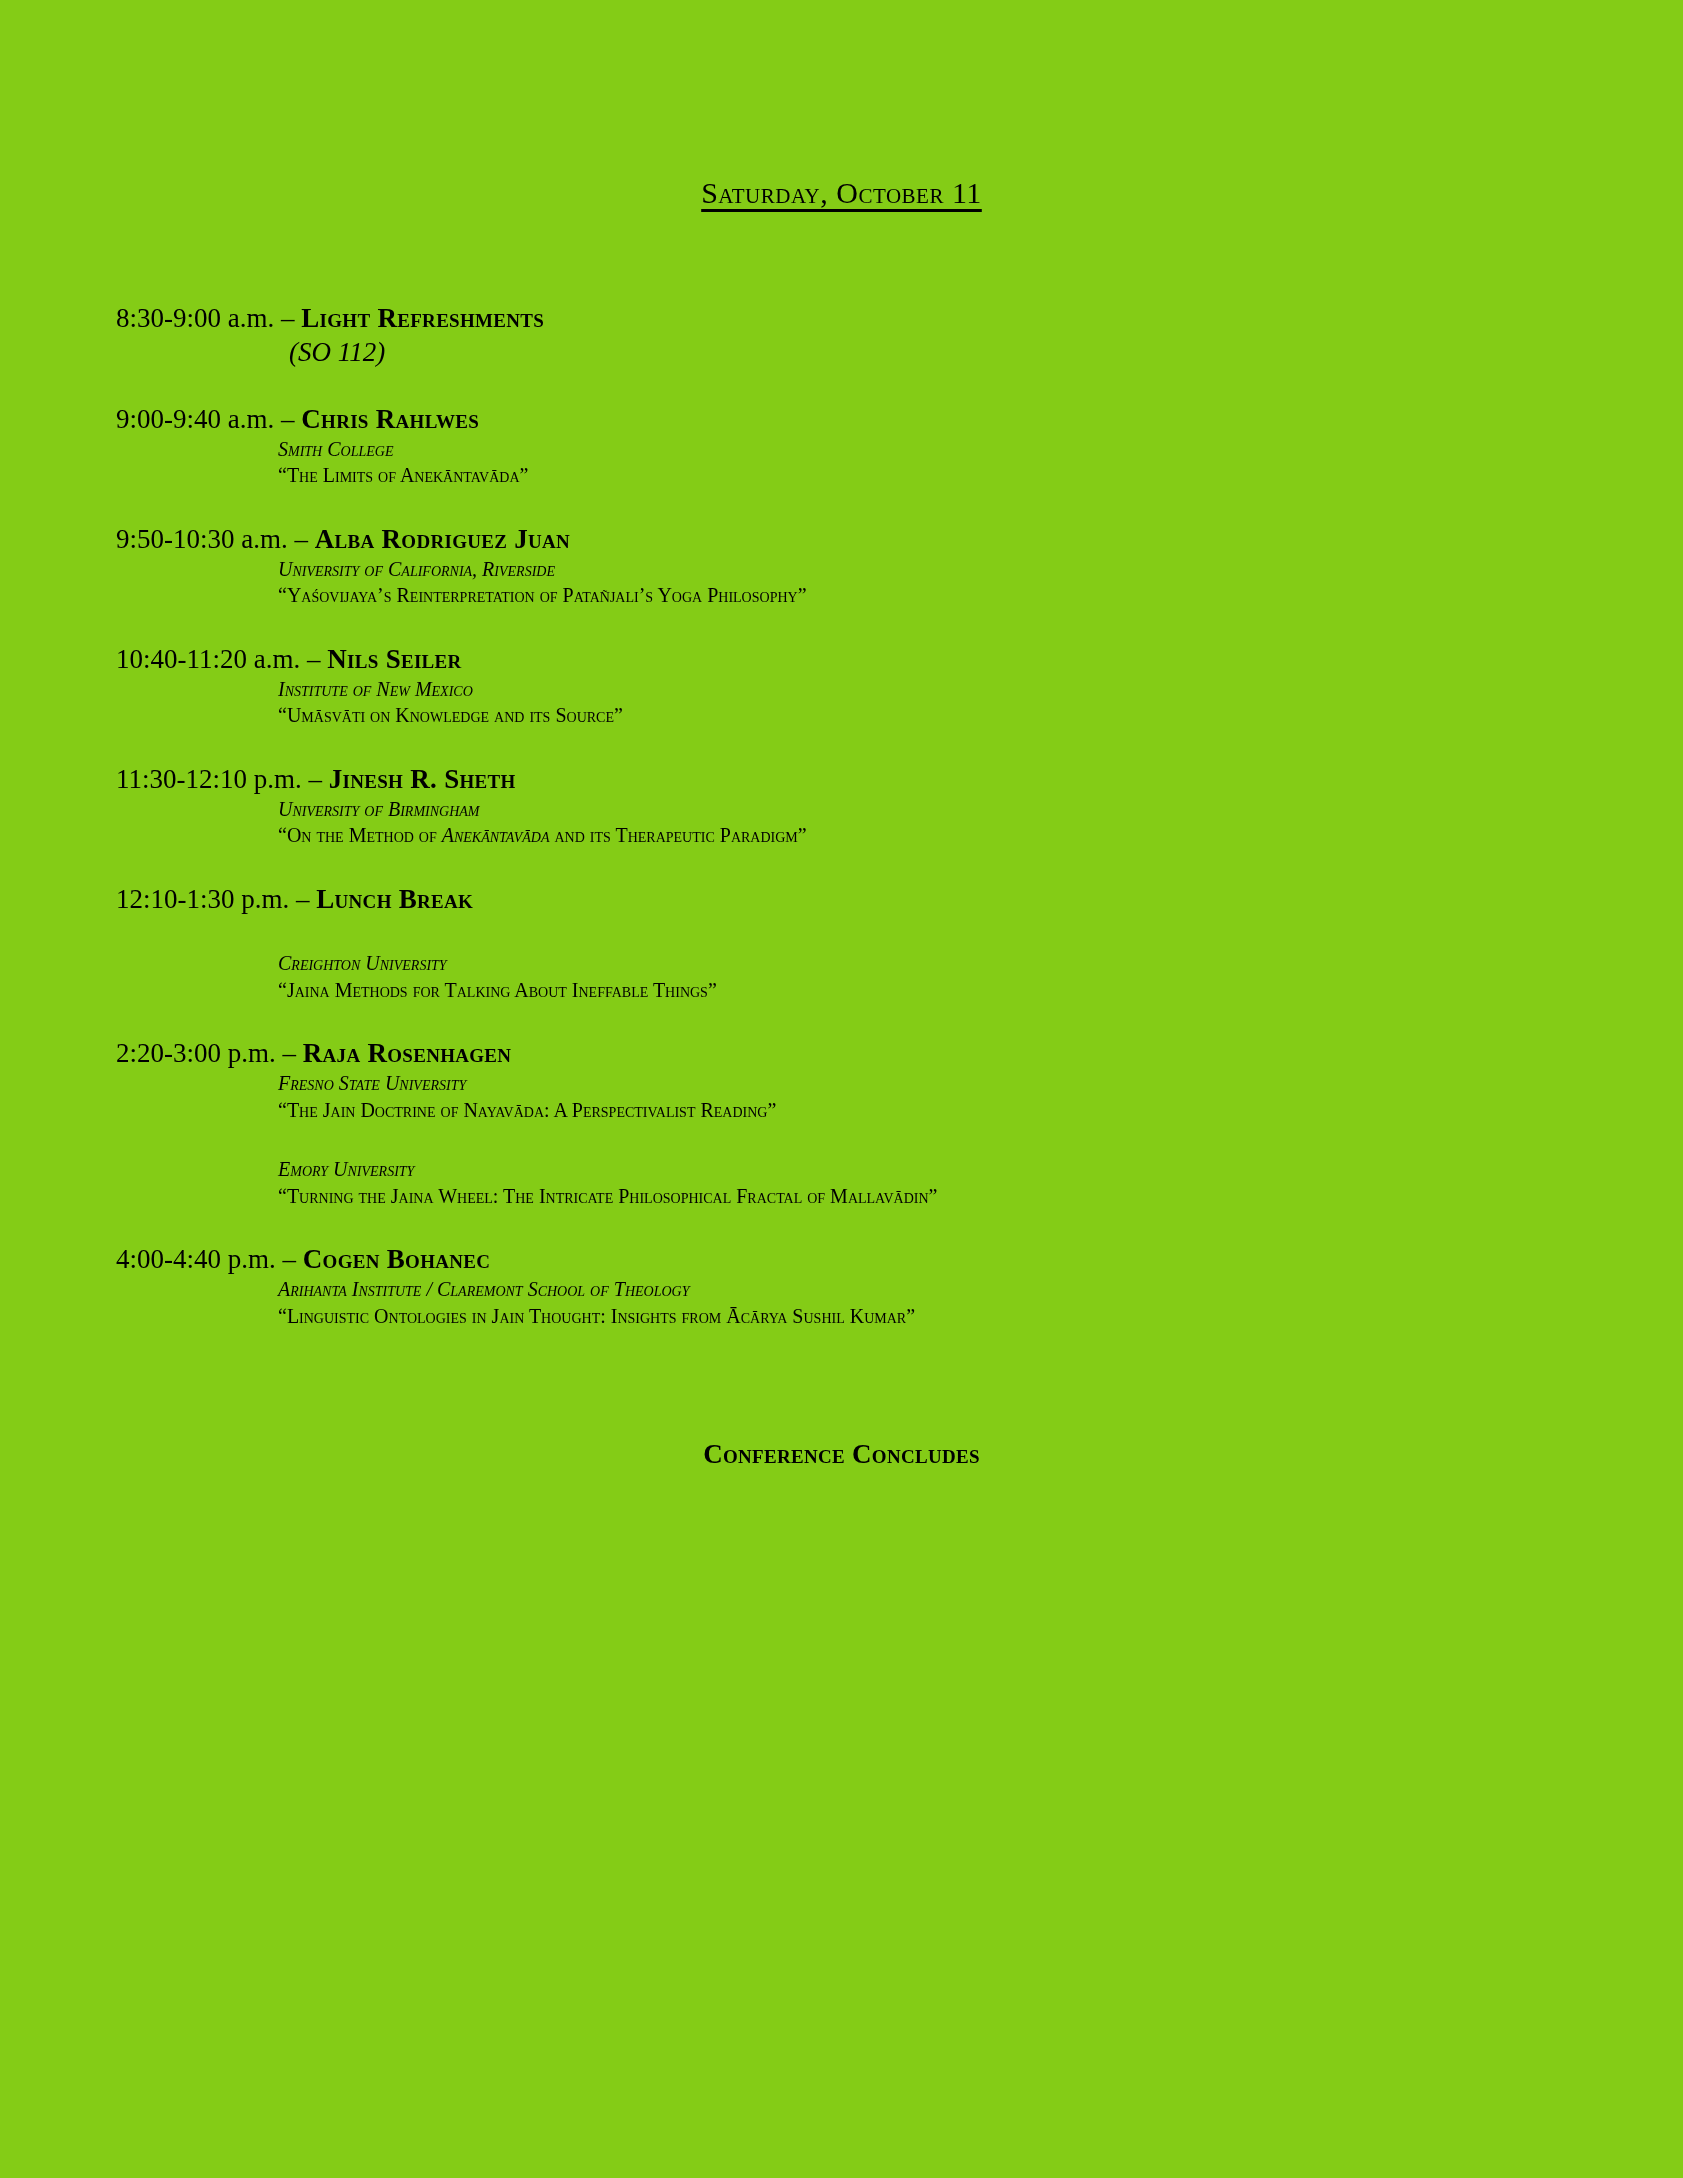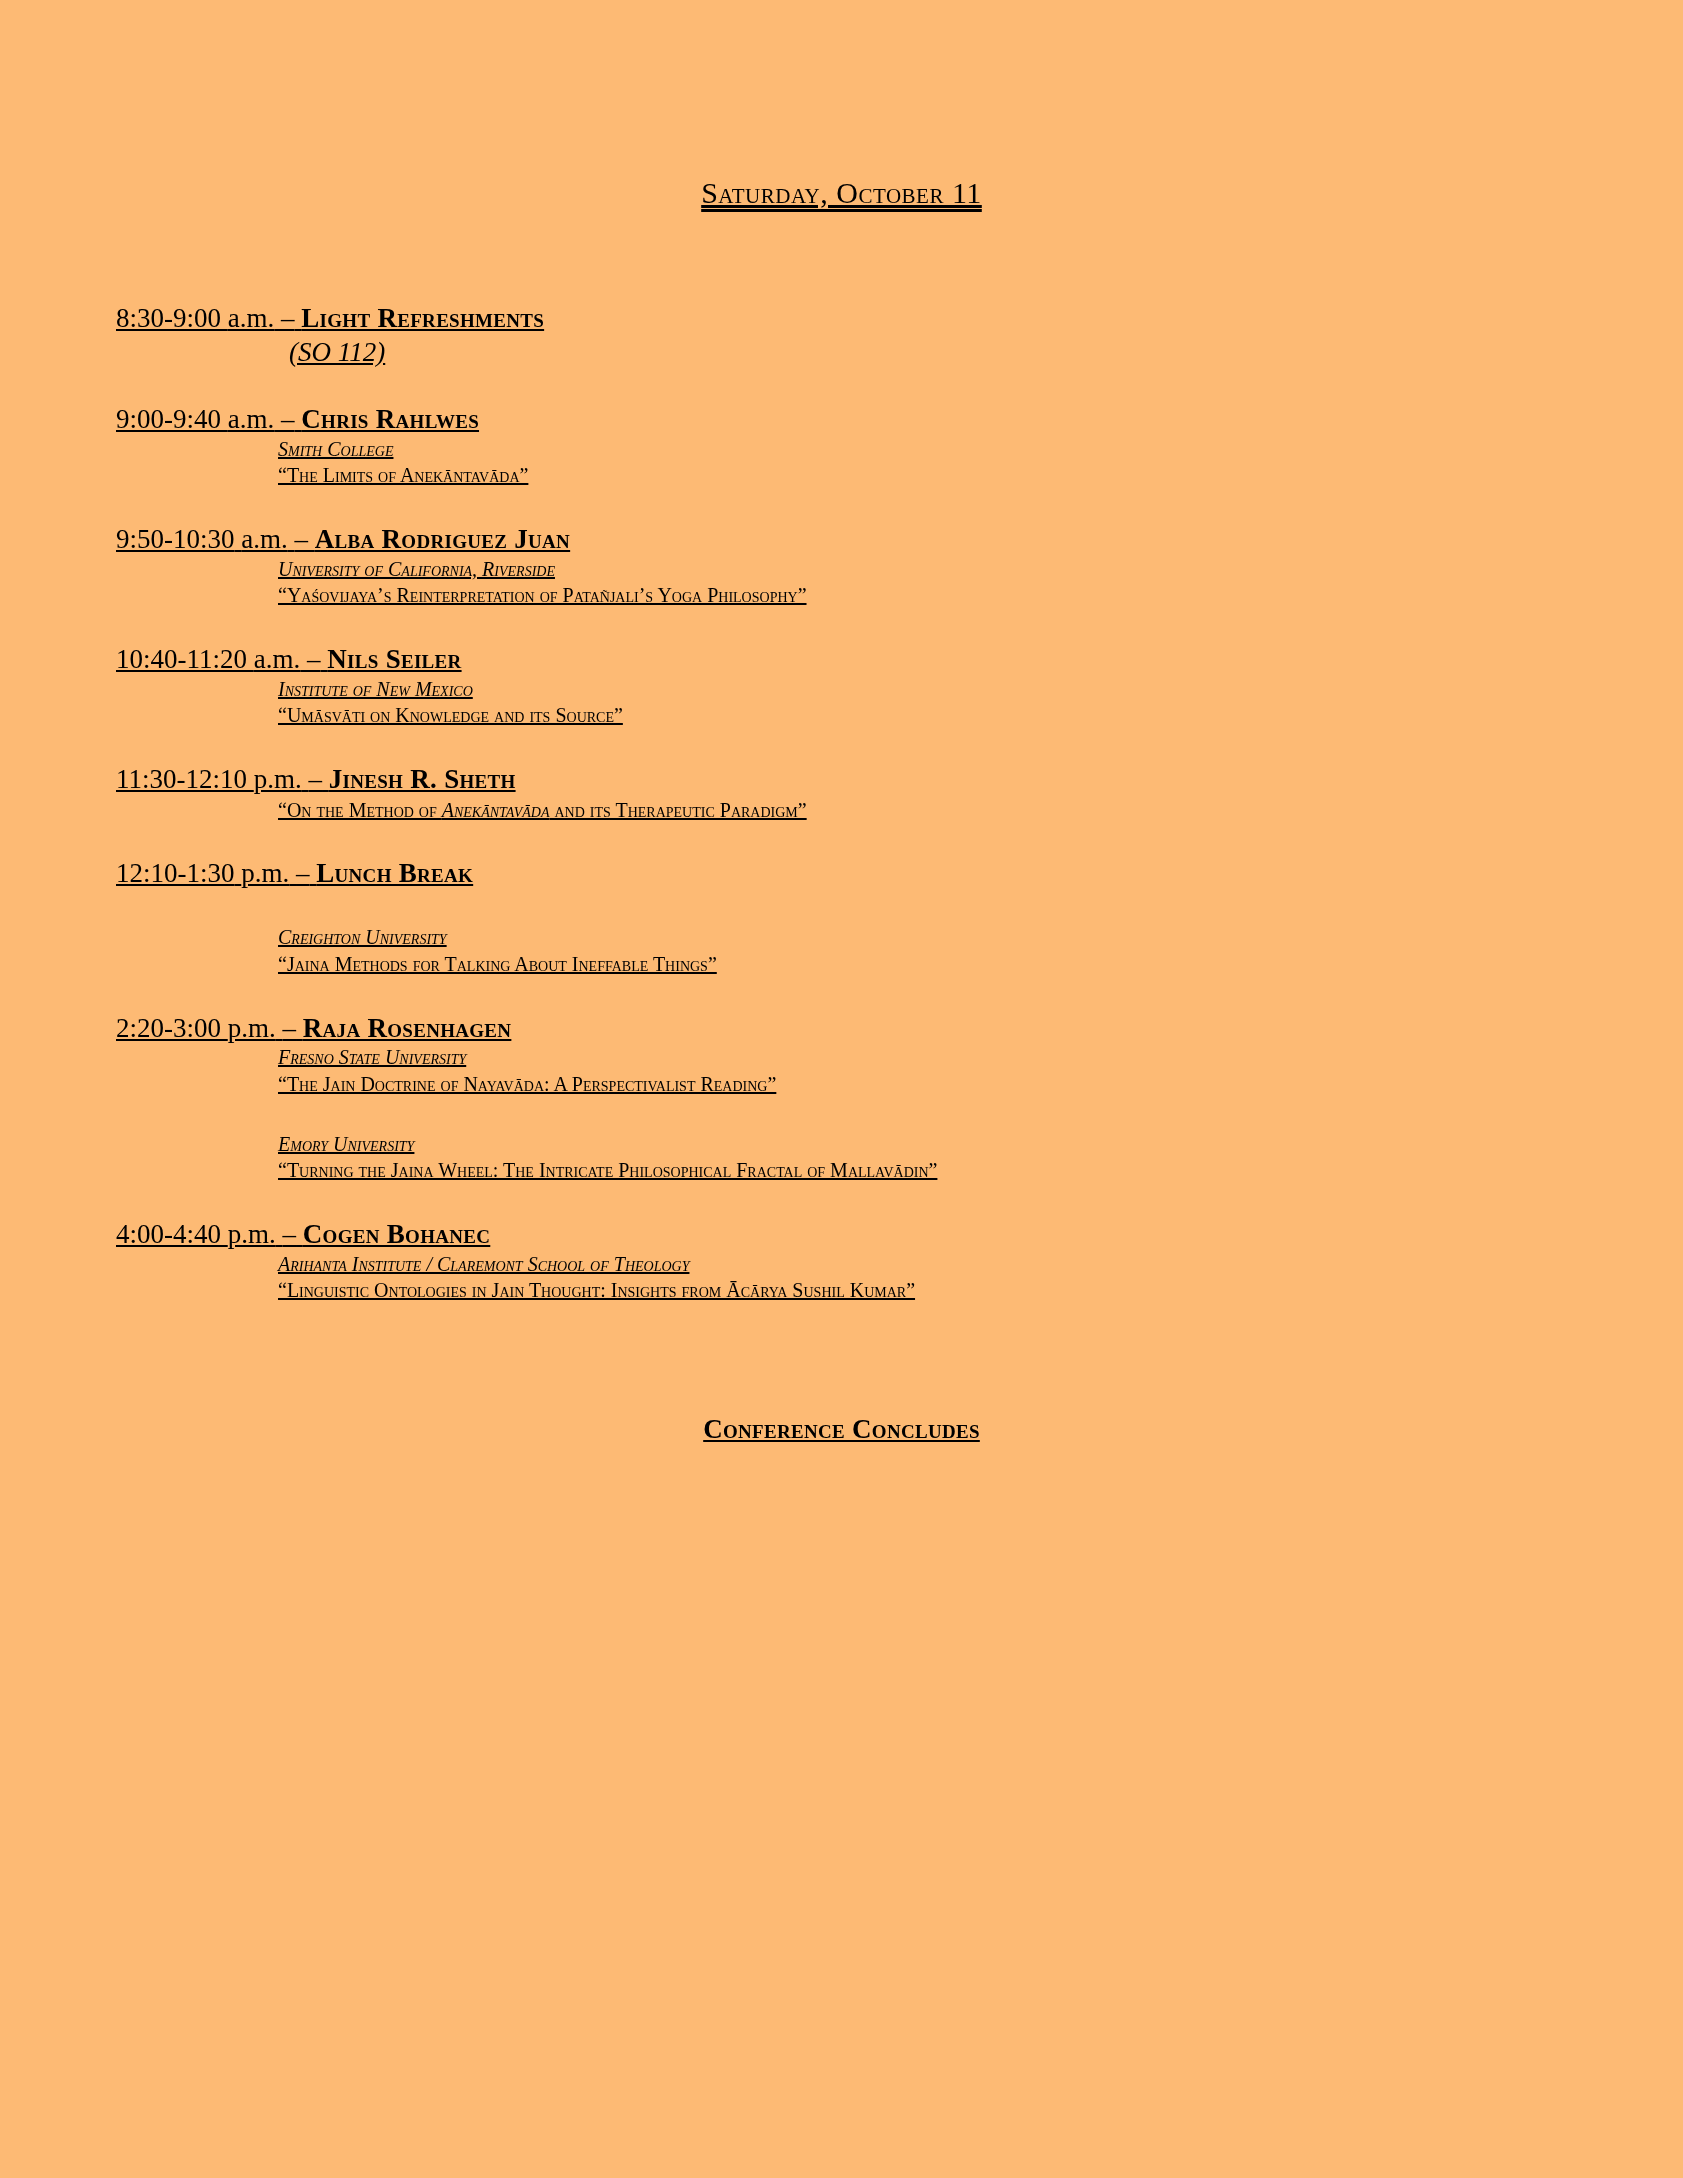--- a/index.html
+++ b/index.html
@@ -3,27 +3,26 @@
 <meta charset="utf-8">
 <style>
   html, body {
     margin: 0;
     padding: 0;
     background: #ffffff;
   }
   .page {
     width: 1683px;
     height: 2178px;
-    background: #fdba74;
+    background: #84cc16;
     position: relative;
     box-sizing: border-box;
     font-family: "Liberation Serif", "DejaVu Serif", serif;
     color: #000000;
     overflow: hidden;
-    text-decoration: underline;
   }
 
   
   .doc-title {
     text-align: center;
     margin-top: 178px;
     font-size: 30px;
     font-variant: small-caps;
     font-weight: normal;
     letter-spacing: 0.5px;
@@ -167,20 +166,21 @@
     </div>
 
     <div class="entry">
       <div class="entry-head">
         <span class="time">11:30-12:10</span>
         <span class="ampm">p.m.</span>
         <span class="dash">–</span>
         <span class="person">Jinesh R. Sheth</span>
       </div>
       <div class="entry-sub">
+        <span class="affil">University of Birmingham</span>
         <span class="paper"><span>“On the Method of </span><em>Anekāntavāda</em><span> and its Therapeutic Paradigm”</span></span>
       </div>
     </div>
 
     <div class="entry">
       <div class="entry-head">
         <span class="time">12:10-1:30</span>
         <span class="ampm">p.m.</span>
         <span class="dash">–</span>
         <span class="person">Lunch Break</span>

